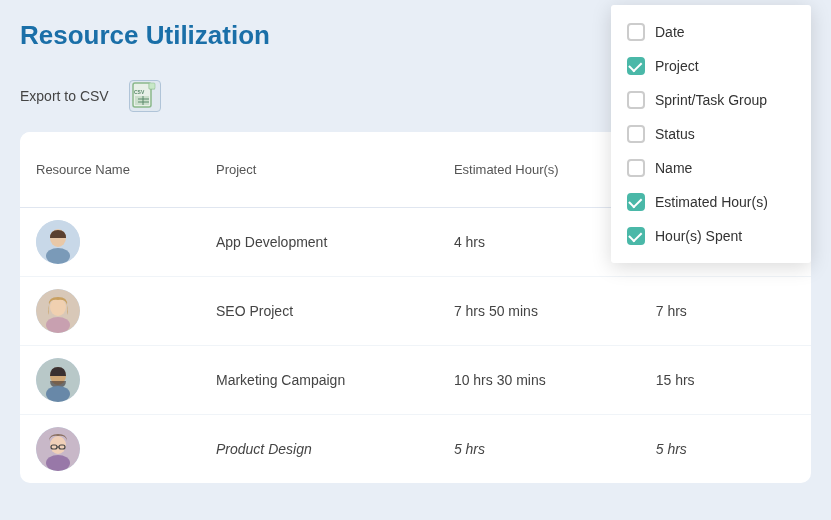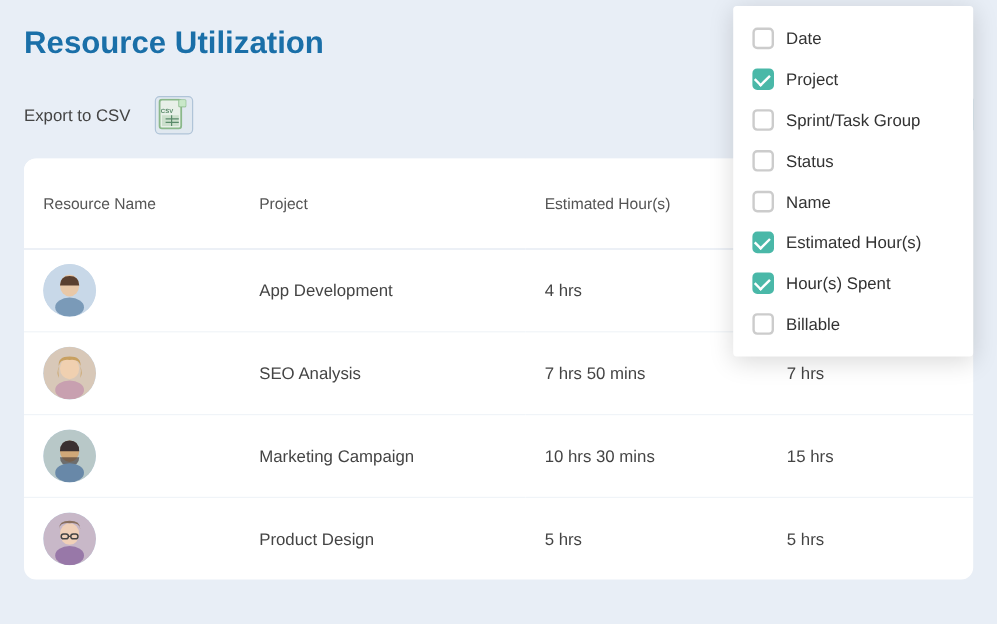--- a/index.html
+++ b/index.html
@@ -83,20 +83,21 @@
       background: white;
     }
     thead th:first-child {
       width: 180px;
     }
     tbody tr {
       border-bottom: 1px solid #f0f4f8;
     }
     tbody tr:last-child {
       border-bottom: none;
+      font-style: italic;
     }
     tbody td {
       padding: 12px 16px;
       font-size: 14px;
       color: #444;
       vertical-align: middle;
     }
     .avatar-cell {
       display: flex;
       align-items: center;
@@ -210,24 +211,20 @@
           <div class="checkbox"></div>
           <span>Name</span>
         </div>
         <div class="dropdown-item">
           <div class="checkbox checked"></div>
           <span>Estimated Hour(s)</span>
         </div>
         <div class="dropdown-item">
           <div class="checkbox checked"></div>
           <span>Hour(s) Spent</span>
-        </div>
-        <div class="dropdown-item">
-          <div class="checkbox"></div>
-          <span>Billable</span>
         </div>
       </div>
   </div>
 </div>
 
 <div class="table-container">
   <table>
     <thead>
       <tr>
         <th>Resource Name</th>
@@ -258,21 +255,21 @@
           <div class="avatar"><svg viewBox="0 0 44 44" xmlns="http://www.w3.org/2000/svg">
       <circle cx="22" cy="22" r="22" fill="#d8c8b8"></circle>
       <ellipse cx="22" cy="18" rx="8" ry="9" fill="#f0d0b0"></ellipse>
       <path d="M13 16 Q12 8 22 8 Q32 8 31 16 Q30 10 22 11 Q14 10 13 16Z" fill="#c8a060"></path>
       <path d="M13 16 Q11 22 13 26 Q12 20 13 16Z" fill="#c8a060"></path>
       <path d="M31 16 Q33 22 31 26 Q32 20 31 16Z" fill="#c8a060"></path>
       <ellipse cx="22" cy="36" rx="12" ry="8" fill="#c8a0b0"></ellipse>
     </svg></div>
         </div>
       </td>
-      <td>SEO Analysis</td>
+      <td>SEO Project</td>
       <td>7 hrs 50 mins</td>
       <td>7 hrs</td>
     </tr>
         <tr>
       <td>
         <div class="avatar-cell">
           <div class="avatar"><svg viewBox="0 0 44 44" xmlns="http://www.w3.org/2000/svg">
       <circle cx="22" cy="22" r="22" fill="#b8c8c8"></circle>
       <ellipse cx="22" cy="18" rx="8" ry="9" fill="#d0a878"></ellipse>
       <path d="M14 18 Q14 9 22 9 Q30 9 30 18" fill="#3a3030"></path>

